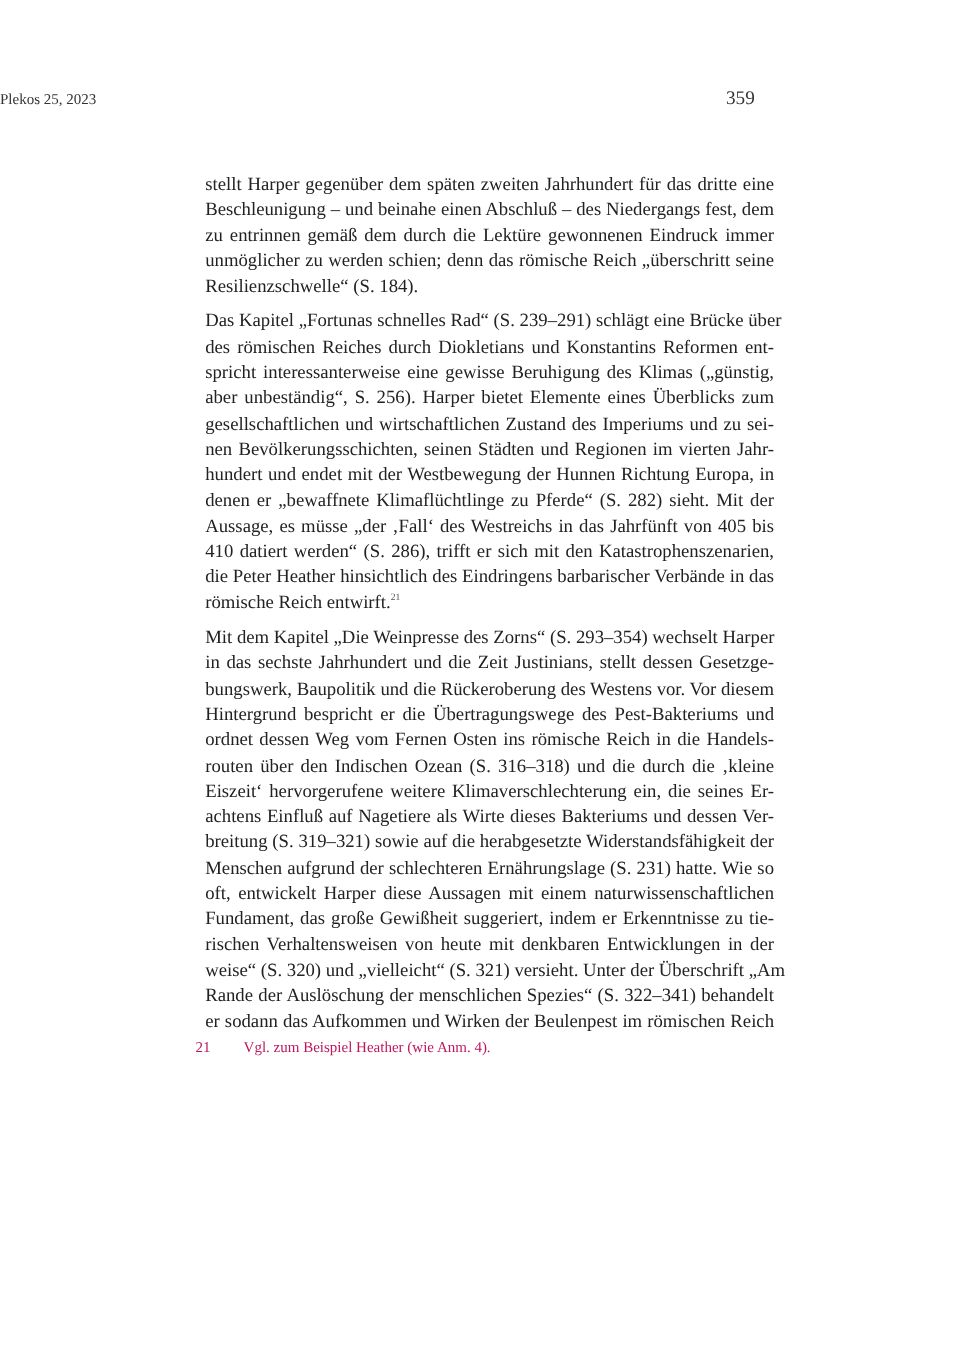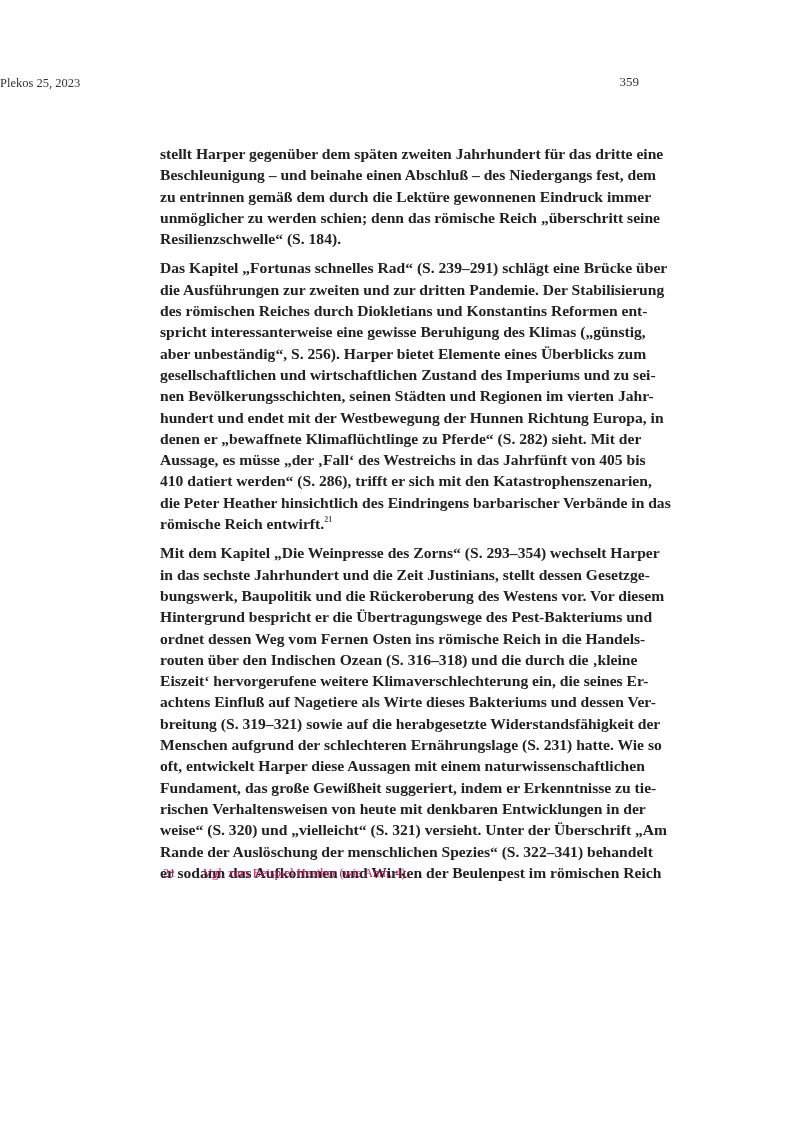--- a/index.html
+++ b/index.html
@@ -1,21 +1,21 @@
 <!DOCTYPE html>
 <html><head>
 <meta charset="utf-8">
 <style>
   html, body { margin: 0; padding: 0; background: #ffffff; }
   body { width: 799px; height: 1131px; position: relative; overflow: hidden;
          font-family: "Liberation Serif", "DejaVu Serif", serif; color: #222; }
   .header { position: absolute; top: 74px; left: 0; width: 799px; height: 20px; font-size: 12.5px; color: #333; }
   .header .journal { position: absolute; left: 0; width: 799px; text-align: left; top: 2px; }
-  .header .pageno { position: absolute; left: 605px; width: 34px; text-align: right; top: 0; font-size: 13px; }
-  .body-text { position: absolute; left: 160px; width: 474px; top: 143px; font-size: 15.6px; font-weight: bold; }
+  .header .pageno { position: absolute; left: 605px; width: 34px; text-align: left; top: 0; font-size: 16px; }
+  .body-text { position: absolute; left: 171px; width: 474px; top: 143px; font-size: 15.6px; }
   .para { margin: 0 0 8px 0; }
   .line { display: block; height: 21.3px; line-height: 21.3px; white-space: nowrap; text-align: justify; text-align-last: justify; }
   .line.last { text-align-last: left; }
   sup { font-size: 8px; vertical-align: 7px; line-height: 0; color: #555; }
   .footnote { position: absolute; left: 163px; top: 866px; font-size: 12.5px; color: #be185d; }
   .footnote .fn-num { display: inline-block; width: 40px; }
 </style>
 </head>
 <body>
 
@@ -27,21 +27,20 @@
 <div class="body-text">
   <p class="para">
     <span class="line">stellt Harper gegenüber dem späten zweiten Jahrhundert für das dritte eine</span>
     <span class="line">Beschleunigung – und beinahe einen Abschluß – des Niedergangs fest, dem</span>
     <span class="line">zu entrinnen gemäß dem durch die Lektüre gewonnenen Eindruck immer</span>
     <span class="line">unmöglicher zu werden schien; denn das römische Reich „überschritt seine</span>
     <span class="line last">Resilienzschwelle“ (S. 184).</span>
   </p>
   <p class="para">
     <span class="line">Das Kapitel „Fortunas schnelles Rad“ (S. 239–291) schlägt eine Brücke über</span>
-    <span class="line">die Ausführungen zur zweiten und zur dritten Pandemie. Der Stabilisierung</span>
     <span class="line">des römischen Reiches durch Diokletians und Konstantins Reformen ent-</span>
     <span class="line">spricht interessanterweise eine gewisse Beruhigung des Klimas („günstig,</span>
     <span class="line">aber unbeständig“, S. 256). Harper bietet Elemente eines Überblicks zum</span>
     <span class="line">gesellschaftlichen und wirtschaftlichen Zustand des Imperiums und zu sei-</span>
     <span class="line">nen Bevölkerungsschichten, seinen Städten und Regionen im vierten Jahr-</span>
     <span class="line">hundert und endet mit der Westbewegung der Hunnen Richtung Europa, in</span>
     <span class="line">denen er „bewaffnete Klimaflüchtlinge zu Pferde“ (S. 282) sieht. Mit der</span>
     <span class="line">Aussage, es müsse „der ‚Fall‘ des Westreichs in das Jahrfünft von 405 bis</span>
     <span class="line">410 datiert werden“ (S. 286), trifft er sich mit den Katastrophenszenarien,</span>
     <span class="line">die Peter Heather hinsichtlich des Eindringens barbarischer Verbände in das</span>

